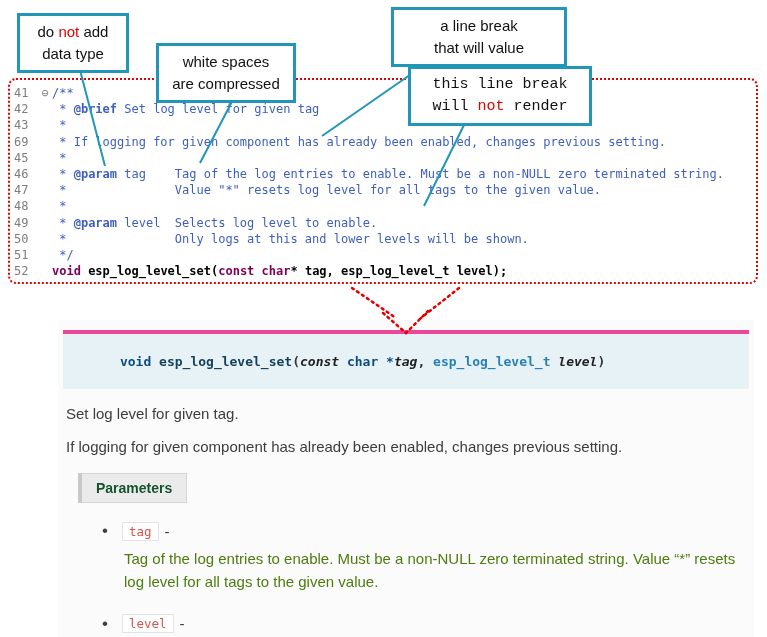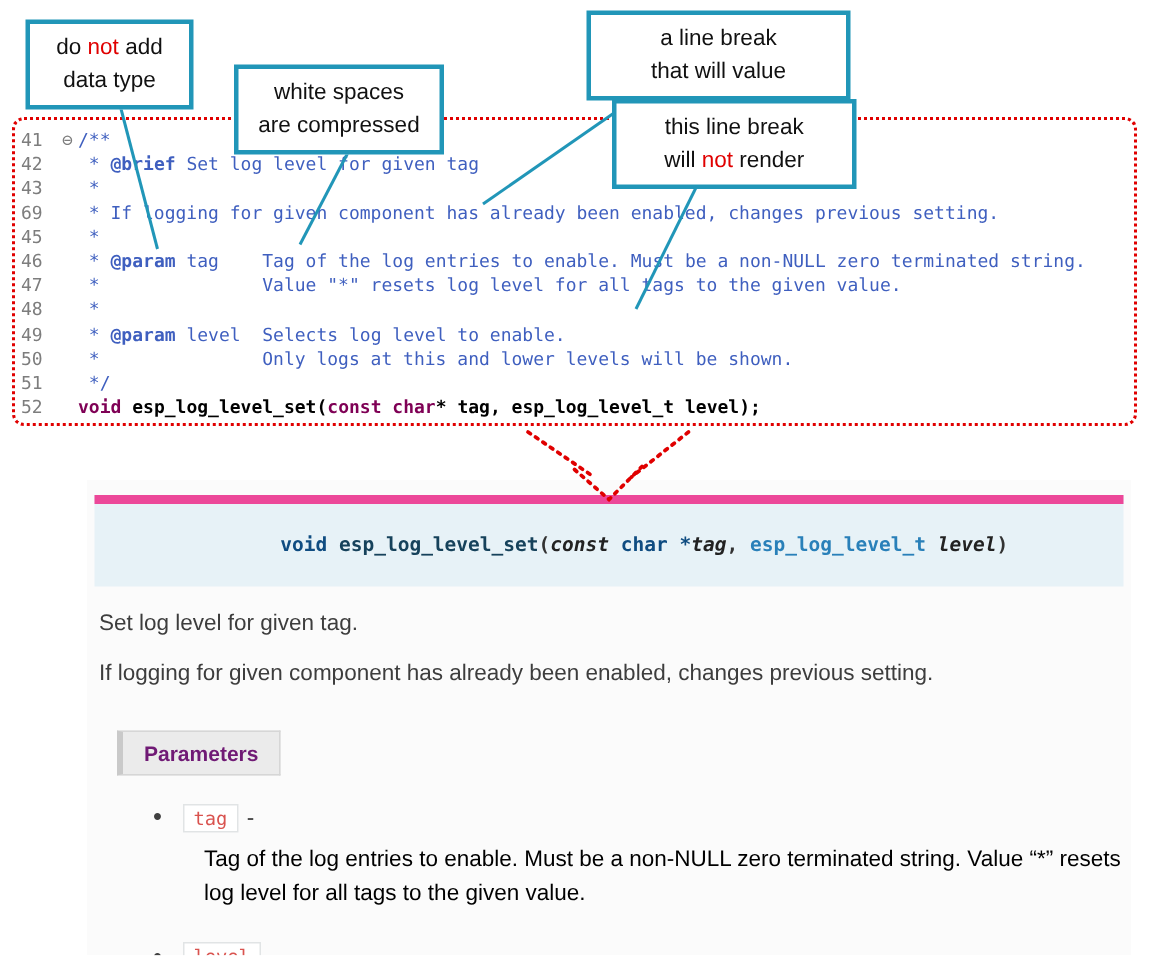--- a/index.html
+++ b/index.html
@@ -29,52 +29,52 @@
 
   
   .callout {
     position:absolute; z-index:6; background:#fff; border:3px solid #2196b8;
     text-align:center; font-size:15px; color:#111; padding:5px 6px; line-height:1.45;
   }
   .callout .red { color:#e00000; }
   #callout-datatype      { left:17px;  top:13px; width:112px; }
   #callout-whitespace    { left:156px; top:43px; width:140px; }
   #callout-break-render  { left:391px; top:7px;  width:176px; }
-  #callout-break-norender{ left:408px; top:66px; width:163px; }
+  #callout-break-norender{ left:408px; top:66px; width:184px;font-family:Liberation Mono, monospace; }
 
   
   .docs {
     position:absolute; left:58px; top:320px; width:696px; height:317px;
     background:#fbfbfb; z-index:1; color:#404040; overflow:hidden;
   }
   .sig {
-    margin:10px 5px 0 5px; background:#e7f2f7; border-top:6px solid #ec4899;
+    margin:10px 5px 0 5px; background:#e7f2f7; border-top:4px solid #ec4899;
     padding:5px 10px; font-family:"DejaVu Sans Mono", monospace; font-size:13px;
-    font-weight:bold; color:#2b3a4a; white-space:pre-wrap;text-align:center;
+    font-weight:bold; color:#2b3a4a; white-space:pre-wrap;
   }
   .sig .kw   { color:#0f4c81; }
   .sig .fn   { color:#16425b; }
   .sig .arg  { font-style:italic; color:#222; }
   .sig .type { color:#2980b9; }
   .sig .pl   { color:#333; }
   .docs p.body { font-size:15px; margin:16px 0 0 8px; color:#3d3d3d; }
   .params-label {
-    display:inline-block; margin:30px 0 0 20px; background:#ebebeb;
+    display:inline-block; margin:18px 0 0 20px; background:#ebebeb;
     border:1px solid #d6d6d6; border-left:4px solid #c9c9c9;
-    padding:6px 14px; font-weight:bold; font-size:14px; color:#701a75;
+    padding:6px 14px; font-weight:bold; font-size:14px; color:#14532d;
   }
   .param { margin:18px 0 0 44px; }
   .param2 { margin-top:20px; }
   .param-head { display:flex; align-items:center; font-size:15px; color:#3d3d3d; }
   .dot { font-size:17px; margin-right:14px; color:#404040; }
   .literal {
     font-family:"DejaVu Sans Mono", monospace; font-size:12.5px; color:#d9534f;
     background:#fff; border:1px solid #e1e4e5; padding:1px 6px; margin-right:6px;
   }
-  .param-desc { margin:6px 0 0 34px; max-width:640px; font-size:15px; line-height:1.55; color:#000000; }
+  .param-desc { margin:6px 0 0 22px; max-width:640px; font-size:15px; line-height:1.55; color:#4d7c0f; }
 </style>
 </head>
 <body>
 
 <div class="stage">
 
   <div class="code-block">
     <div>
         <div class="cl"><span class="ln">41</span><span class="fold">⊖</span><span class="seg cmt">/**</span></div>
         <div class="cl"><span class="ln">42</span><span class="fold"></span><span class="seg cmt"> * </span><span class="seg tag">@brief</span><span class="seg cmt"> Set log level for given tag</span></div>

